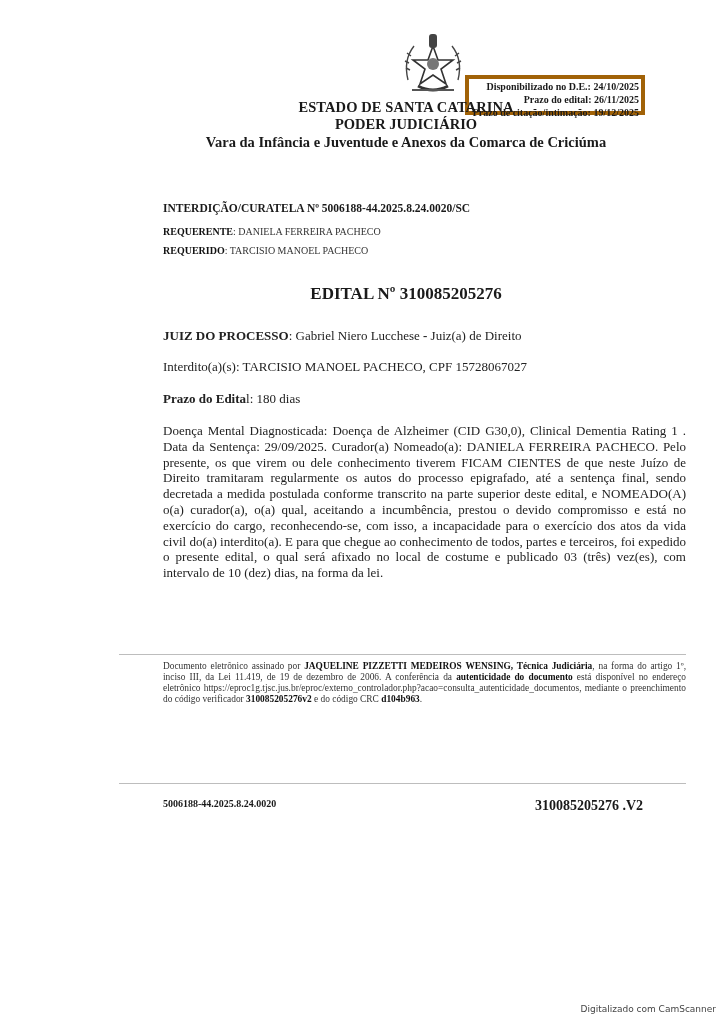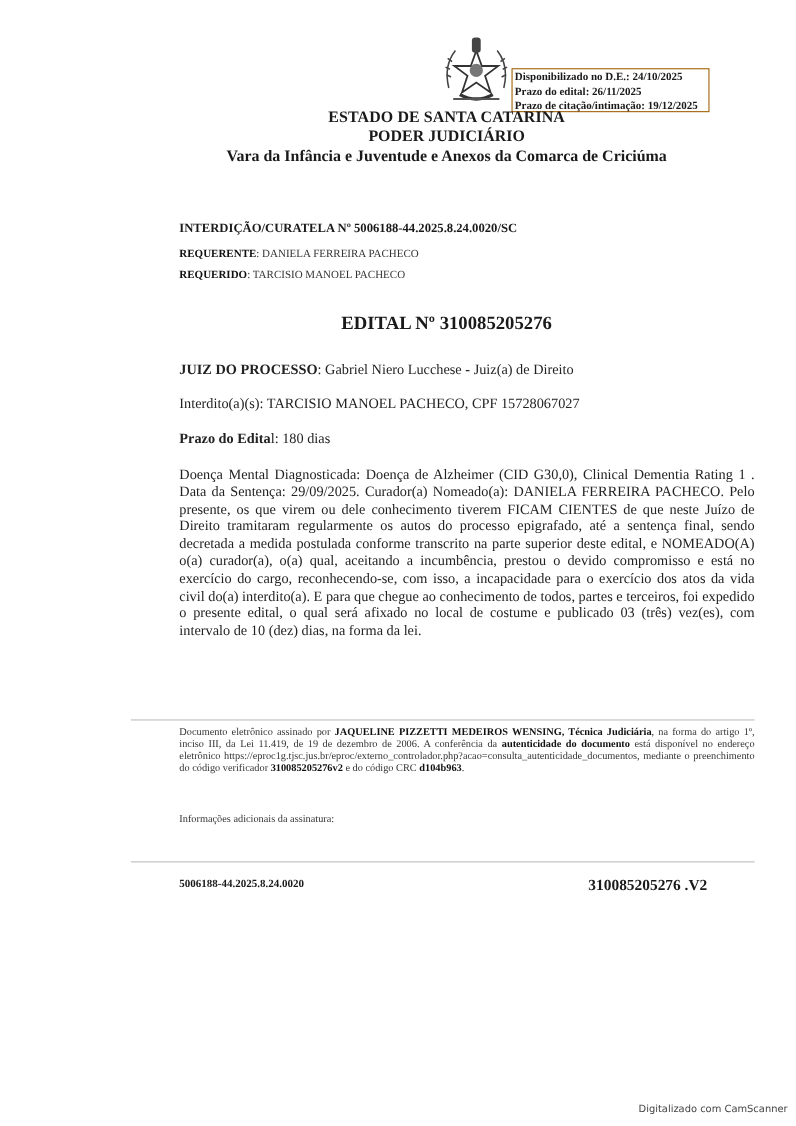--- a/index.html
+++ b/index.html
@@ -3,22 +3,22 @@
 <meta charset="utf-8">
 <style>
   html, body { margin: 0; padding: 0; }
   body {
     width: 724px; height: 1024px; background: #ffffff; position: relative; overflow: hidden;
     font-family: "Liberation Serif", "DejaVu Serif", serif; color: #1a1a1a;
   }
   .abs { position: absolute; padding-left: 44px; }
   .crest { left: 354px; top: 30px; width: 70px; height: 70px; }
   .info-box {
-    left: 465px; top: 62px; width: 180px; height: 40px; border: 1px solid #a16207;
-    font-size: 10px; font-weight: bold; line-height: 13px; padding: 1px 2px 0 2px; box-sizing: border-box;
+    left: 465px; top: 75px; width: 180px; height: 40px; border: 4px solid #a16207;
+    font-size: 10px; font-weight: bold; line-height: 13px; padding: 1px 2px 0 2px; box-sizing: border-box; text-align: right;
   }
   .center { left: 0; width: 724px; text-align: center; }
   .h1 { top: 99px; font-size: 14.5px; font-weight: bold; letter-spacing: 0.1px; }
   .h2 { top: 116px; font-size: 14.5px; font-weight: bold; }
   .h3 { top: 134px; font-size: 14.5px; font-weight: bold; }
   .addr { top: 162px; font-size: 10px; line-height: 13px; color: #333; }
   .proc { left: 119px; top: 202px; font-size: 11.5px; font-weight: bold; }
   .party { left: 119px; font-size: 10px; color: #333; }
   .party b { color: #111; }
   .edital-title { top: 284px; font-size: 17px; font-weight: bold; }
@@ -86,20 +86,19 @@
   <b>Prazo do Edita</b><span>l: 180 dias</span>
 </div>
 
 <div class="abs body-text">Doença Mental Diagnosticada: Doença de Alzheimer (CID G30,0), Clinical Dementia Rating 1 . Data da Sentença: 29/09/2025. Curador(a) Nomeado(a): DANIELA FERREIRA PACHECO. Pelo presente, os que virem ou dele conhecimento tiverem FICAM CIENTES de que neste Juízo de Direito tramitaram regularmente os autos do processo epigrafado, até a sentença final, sendo decretada a medida postulada conforme transcrito na parte superior deste edital, e NOMEADO(A) o(a) curador(a), o(a) qual, aceitando a incumbência, prestou o devido compromisso e está no exercício do cargo, reconhecendo-se, com isso, a incapacidade para o exercício dos atos da vida civil do(a) interdito(a). E para que chegue ao conhecimento de todos, partes e terceiros, foi expedido o presente edital, o qual será afixado no local de costume e publicado 03 (três) vez(es), com intervalo de 10 (dez) dias, na forma da lei.</div>
 
 <div class="abs rule" style="top:654px;"></div>
 <div class="abs sig">
   <span>Documento eletrônico assinado por </span><b>JAQUELINE PIZZETTI MEDEIROS WENSING, Técnica Judiciária</b><span>, na forma do artigo 1º, inciso III, da Lei 11.419, de 19 de dezembro de 2006. A conferência da </span><b>autenticidade do documento</b><span> está disponível no endereço eletrônico https://eproc1g.tjsc.jus.br/eproc/externo_controlador.php?acao=consulta_autenticidade_documentos, mediante o preenchimento do código verificador </span><b>310085205276v2</b><span> e do código CRC </span><b>d104b963</b><span>.</span>
 </div>
 <div class="abs addl">
-  <div>Informações adicionais da assinatura:</div>
 </div>
 <div class="abs rule" style="top:783px;"></div>
 
 <div class="abs foot-left">5006188-44.2025.8.24.0020</div>
 <div class="abs foot-right">310085205276 .V2</div>
 
 <div class="abs cs">Digitalizado com CamScanner</div>
 
 </body></html>

